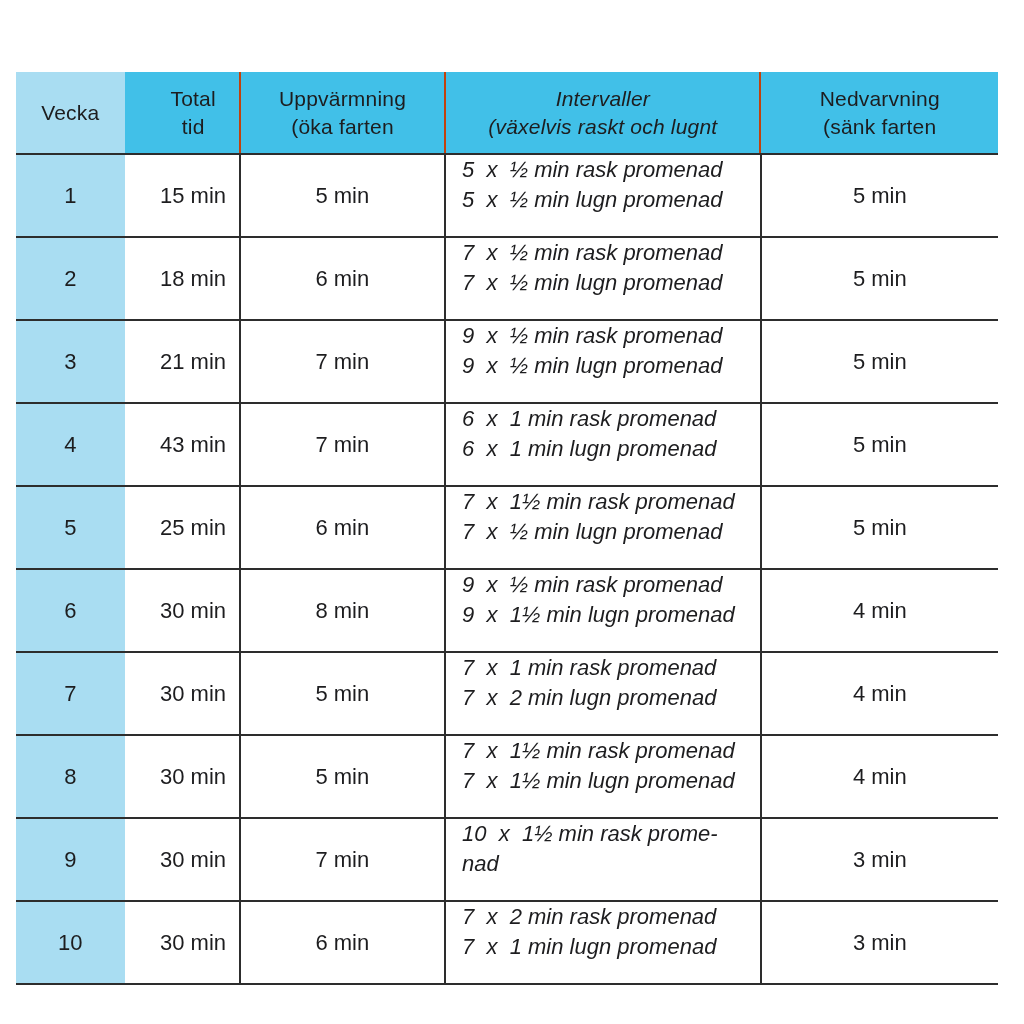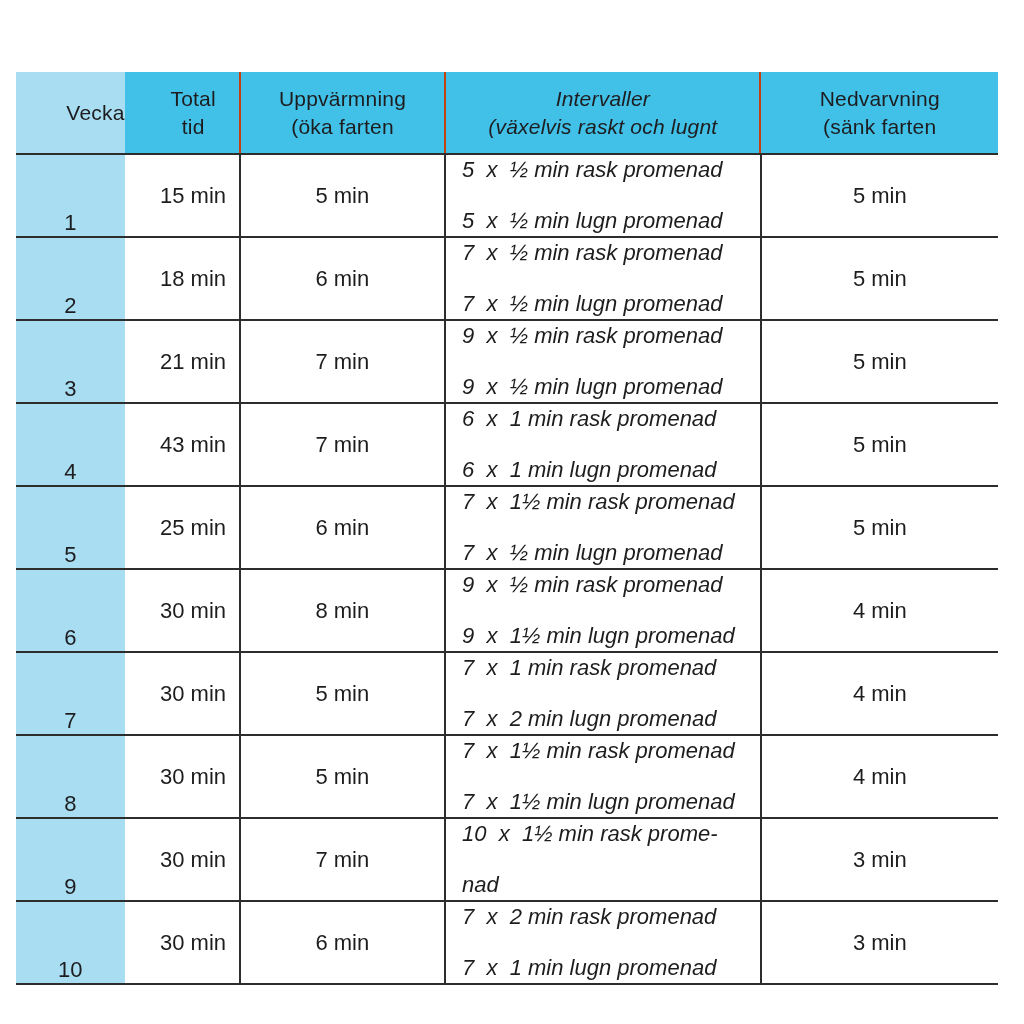--- a/index.html
+++ b/index.html
@@ -47,30 +47,30 @@
     display: flex;
     align-items: center;
     justify-content: center;
     font-size: 22px;
   }
   .cell.week { background: var(--light, #A9DDF2); }
   .cell.darkline { border-left: 2px solid var(--line, #2d2d2d); }
   .cell.intervals {
     flex-direction: column;
     align-items: flex-start;
-    justify-content: space-between;
+    justify-content: flex-start;
     padding-left: 16px;
     padding-right: 6px;
   }
   .interval-line {
     white-space: pre-wrap;
     line-height: 30px;
   }
   
-  .c0 { width: 112px; align-items: flex-end; }
+  .c0 { width: 112px; }
   .c1 { width: 117px; padding-left: 23px; }
   .c2 { width: 212px; }
   .c3 { width: 325px; font-style: italic; }
   .c4 { width: 246px; }
 </style>
 </head>
 <body>
 
 <div class="canvas">
   <div class="training-table">

